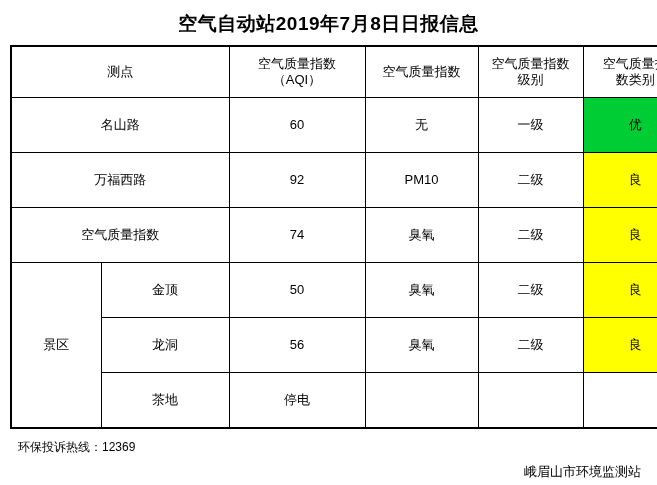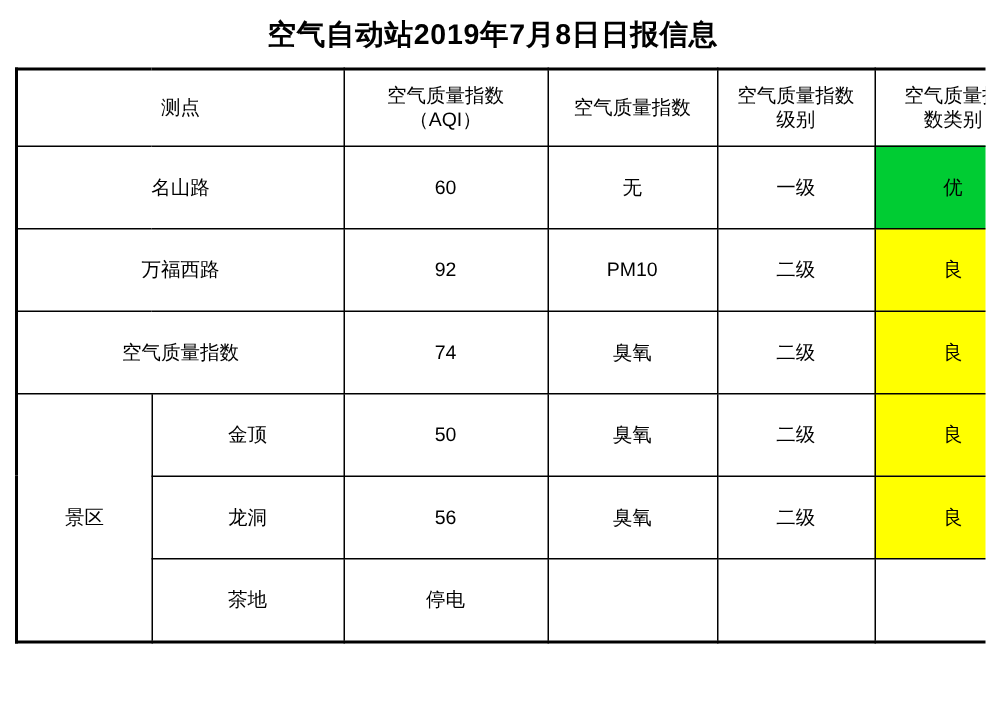--- a/index.html
+++ b/index.html
@@ -183,14 +183,18 @@
         <td class="site-name">茶地</td>
         <td class="aqi-value">停电</td>
         <td class="poll-value"></td>
         <td class="level-value"></td>
         <td></td>
       </tr>
 
     </tbody>
   </table>
 
+  <div class="footer">
+    <div class="hotline">环保投诉热线：12369</div>
+    <div class="issuer">峨眉山市环境监测站</div>
+  </div>
 
 </div>
 
 </body></html>

